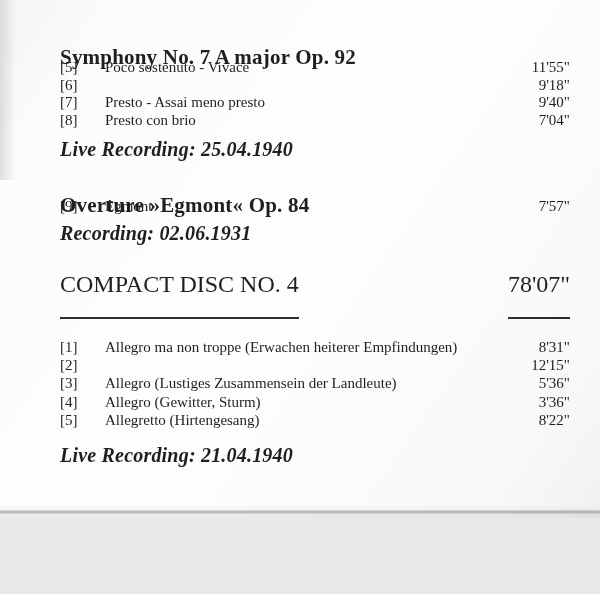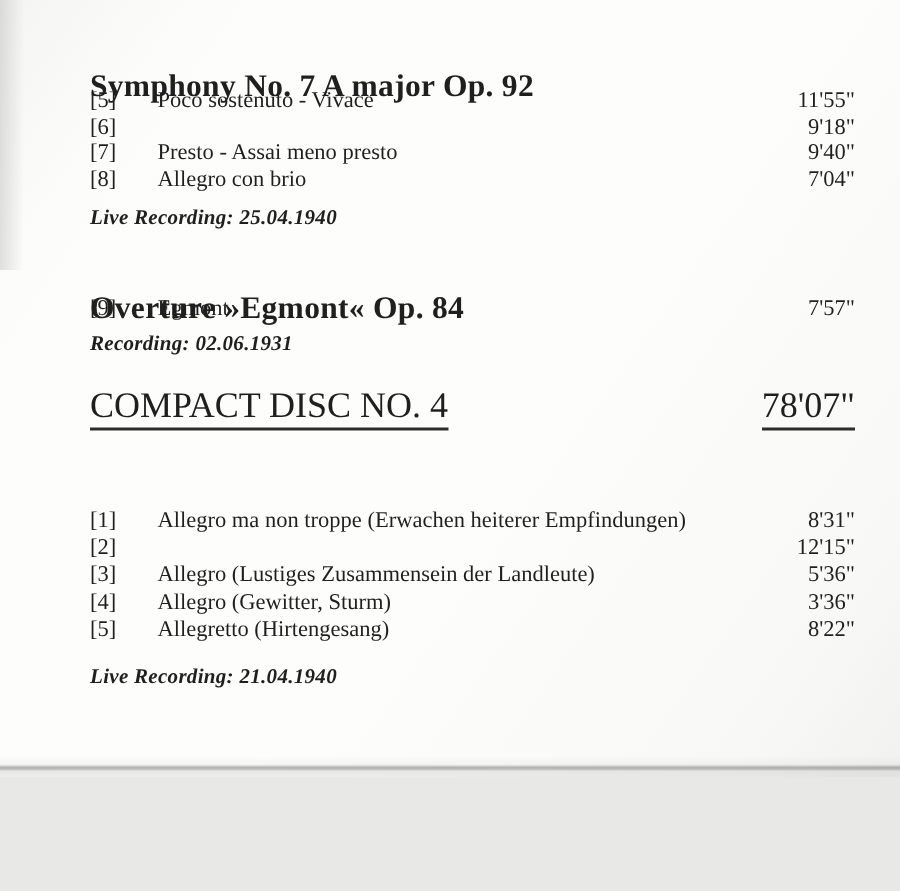--- a/index.html
+++ b/index.html
@@ -10,23 +10,23 @@
     color:#1f1f1f;
   }
   .abs{position:absolute;left:60px;right:30px;}
   .work-title{font-weight:bold;font-size:21px;line-height:1.15;letter-spacing:.2px;}
   .work-title.small{font-size:20px;}
   .tracks .track{display:flex;font-size:15px;line-height:17.6px;}
   .tracks.wide .track{line-height:18.2px;}
   .track .num{width:45px;flex:0 0 45px;}
   .track .ttl{flex:1 1 auto;}
   .track .time{margin-left:auto;white-space:nowrap;}
-  .note{font-weight:bold;font-style:italic;font-size:14px;line-height:1.1;letter-spacing:.2px;}
+  .note{font-weight:bold;font-style:italic;font-size:20px;line-height:1.1;letter-spacing:.2px;}
   .disc-line{display:flex;justify-content:space-between;align-items:flex-start;font-size:24px;line-height:1;}
-  .disc-line .ul{border-bottom:2px solid #2c2c2c;padding-bottom:2px;}
+  .disc-line .ul{border-bottom:2px solid #2c2c2c;padding-bottom:21px;margin-top:13px;}
   #title7{top:28px;}
   #tracks7{top:59px;}
   #note7{top:138px;}
   #titleEgmont{top:176px;}
   #tracksEgmont{top:198px;}
   #noteEgmont{top:222px;}
   #discLine{top:259px;}
   #title6{top:306px;}
   #tracks6{top:338px;}
   #note6{top:444px;}
@@ -64,21 +64,21 @@
       <span class="num">[6]</span>
       <span class="time">9'18"</span>
     </div>
     <div class="track">
       <span class="num">[7]</span>
       <span class="ttl">Presto - Assai meno presto</span>
       <span class="time">9'40"</span>
     </div>
     <div class="track">
       <span class="num">[8]</span>
-      <span class="ttl">Allegro con brio</span>
+      <span class="ttl">Presto con brio</span>
       <span class="time">7'04"</span>
     </div>
   </div>
 
   <div class="abs note" id="note7">Live Recording: 25.04.1940</div>
 
   <h2 class="abs work-title" id="titleEgmont">Overture »Egmont« Op. 84</h2>
 
   <div class="abs tracks" id="tracksEgmont">
     <div class="track">

